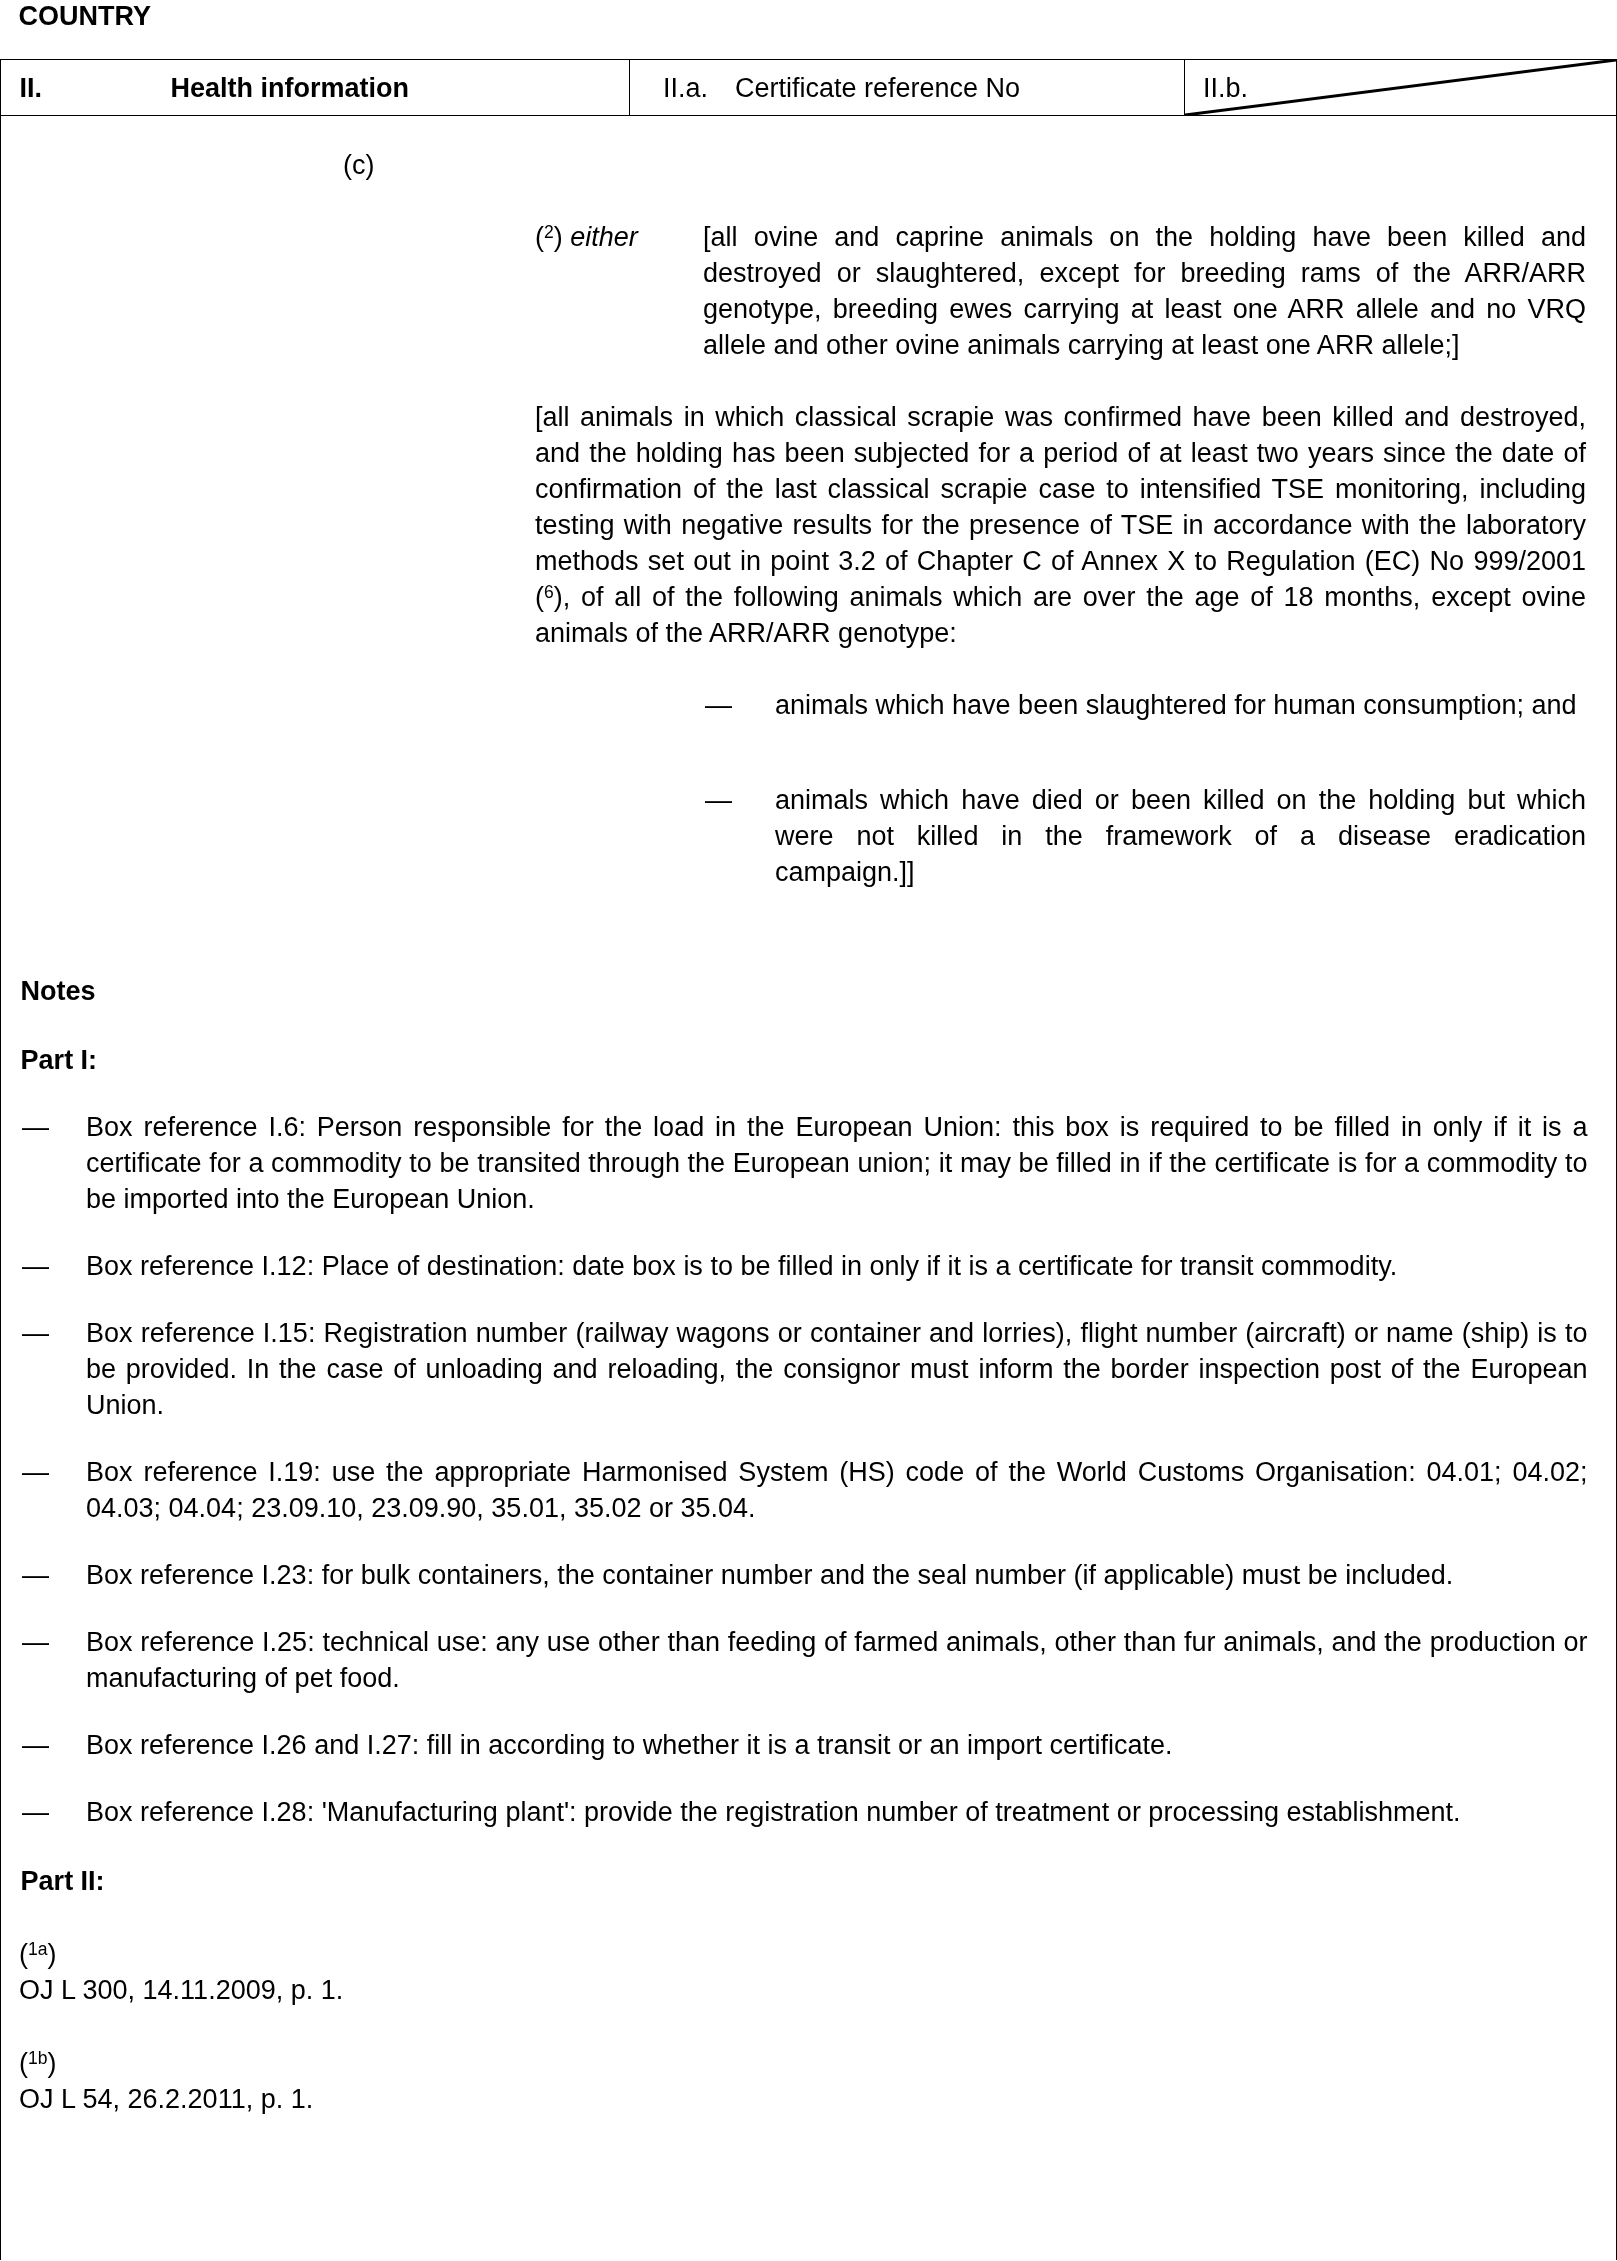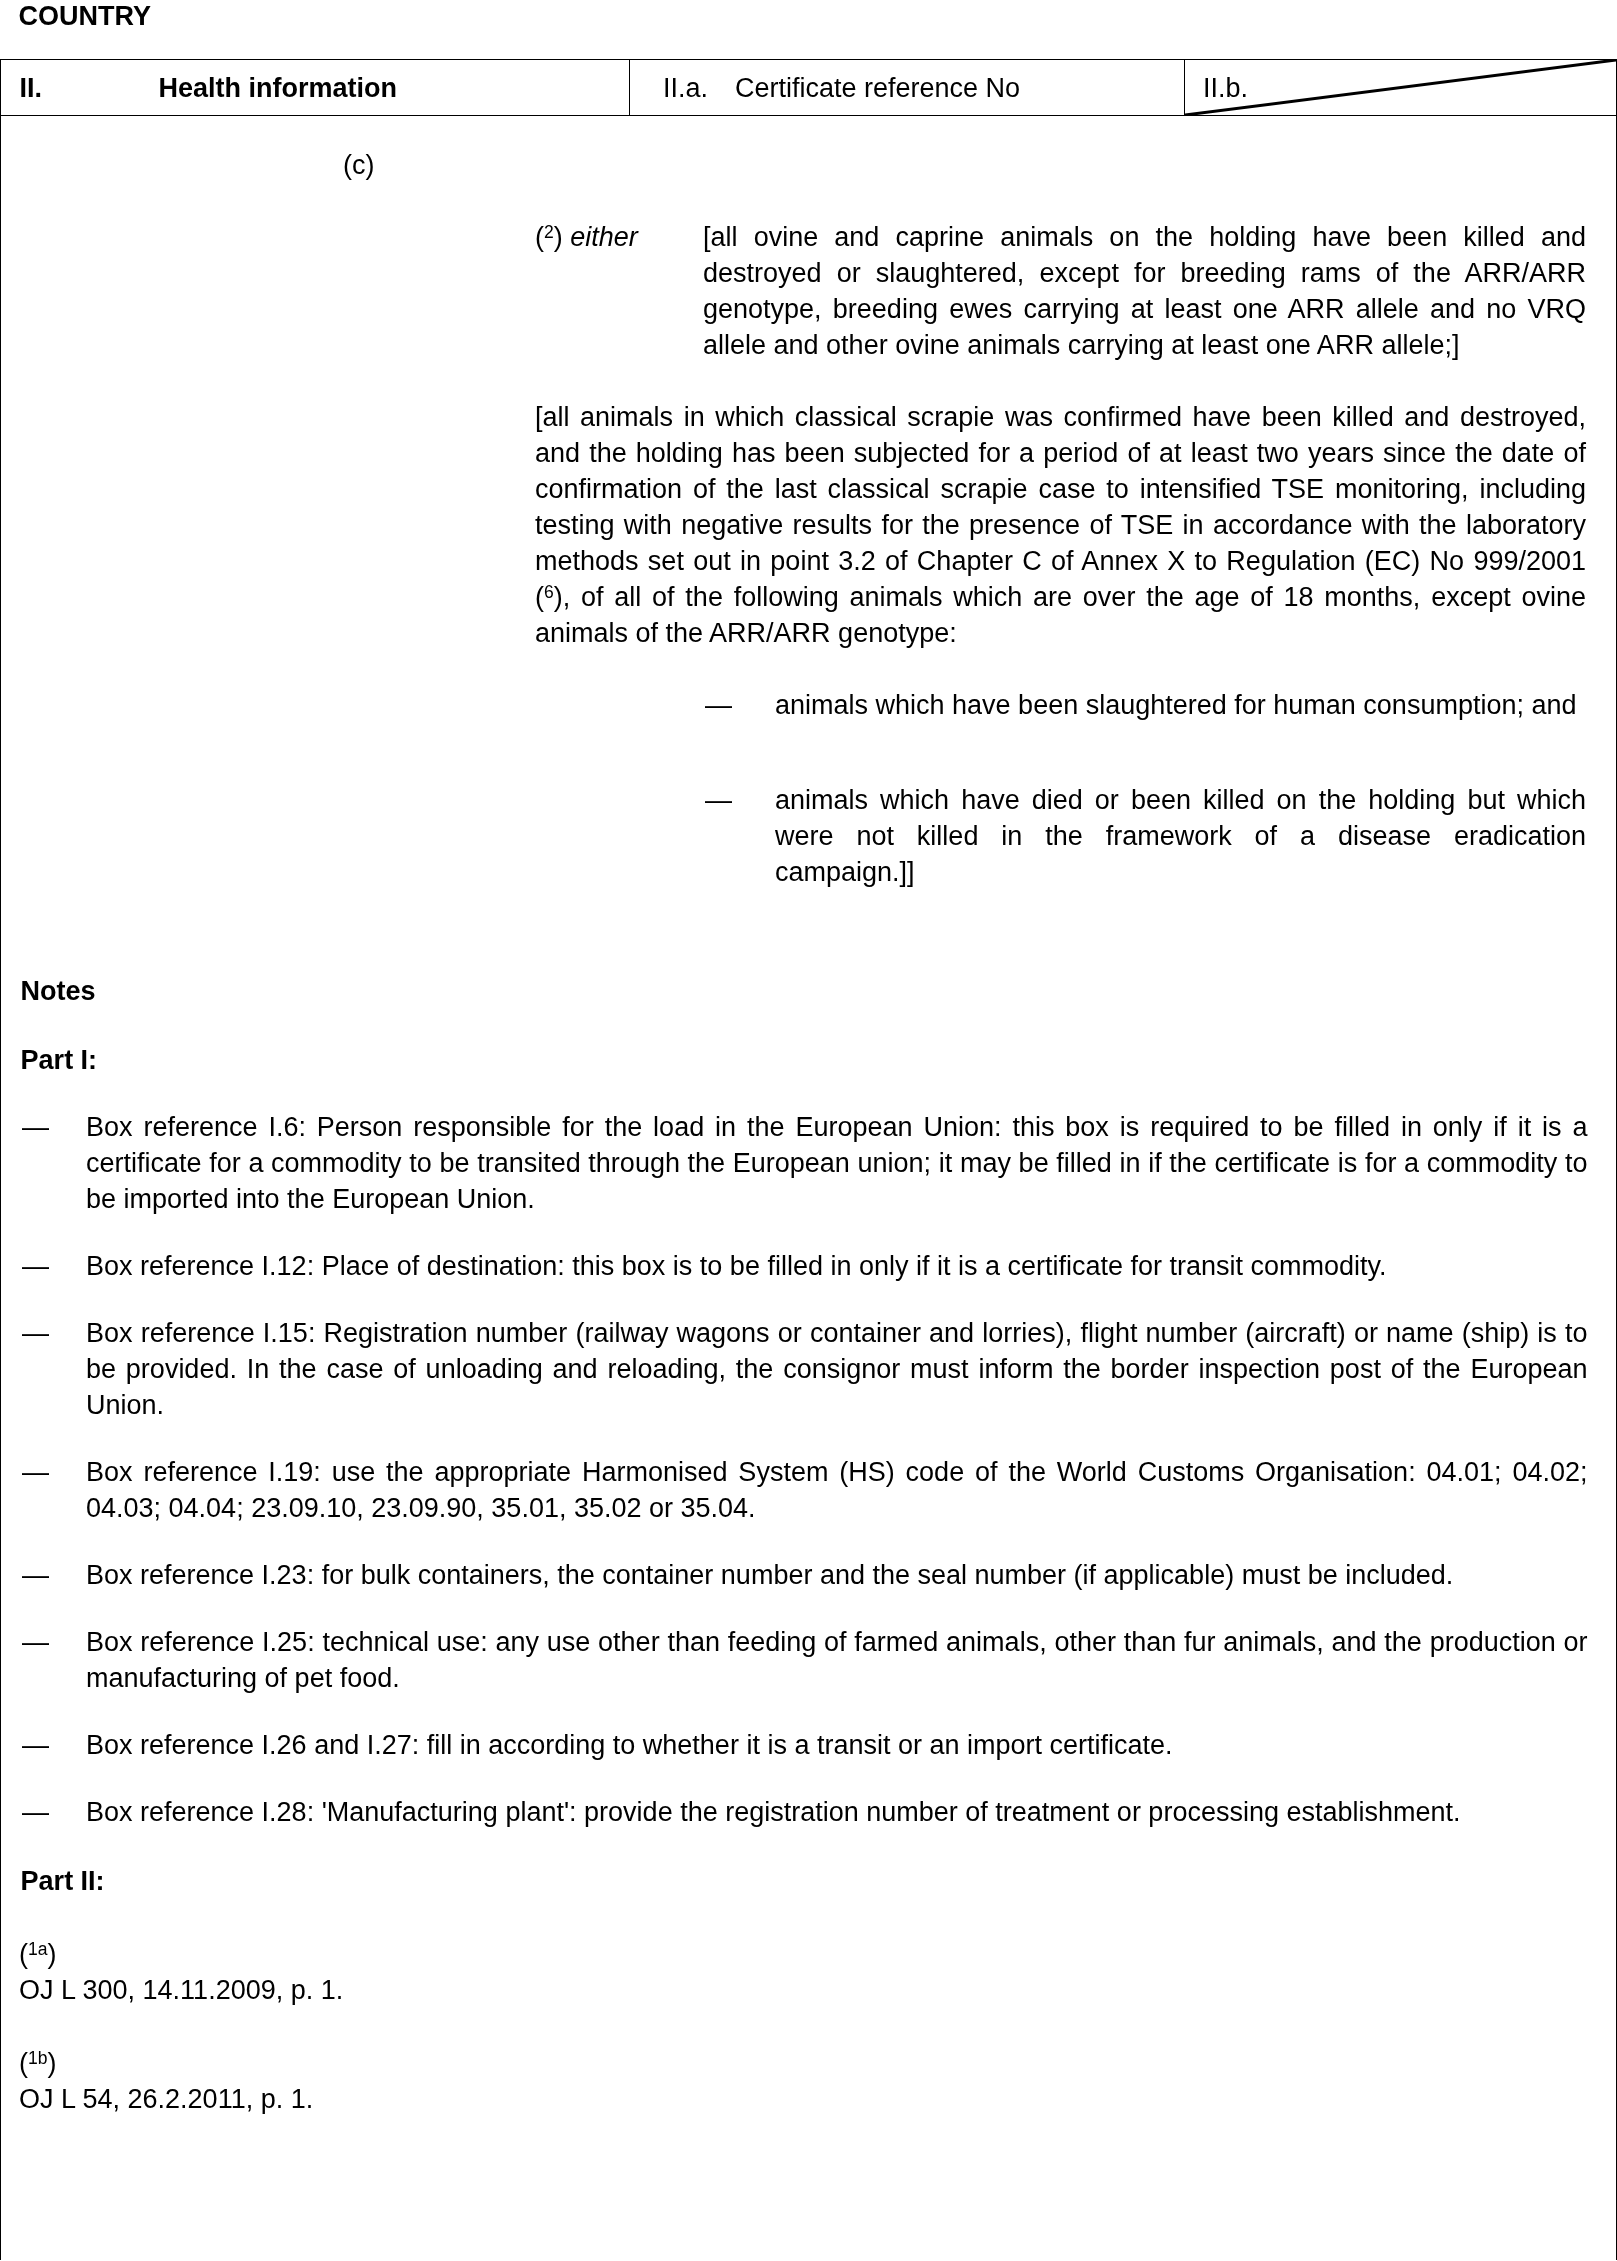--- a/index.html
+++ b/index.html
@@ -27,21 +27,21 @@
   }
   .hrow {
     display: flex;
     border-top: 1.8px solid #000;
     border-bottom: 1.8px solid #000;
     height: 57px;
     box-sizing: border-box;
     align-items: stretch;
   }
   .hcell { display: flex; align-items: center; box-sizing: border-box; }
-  .hcell-1 { width: 628px; }
+  .hcell-1 { width: 628px; gap: 12px; }
   .hc1-num { margin-left: 18.4px; width: 139px; font-weight: bold; }
   .hc1-label { font-weight: bold; }
   .hcell-2 { width: 555px; border-left: 1.8px solid #000; }
   .hc2-num { margin-left: 33px; width: 72px; }
   .hcell-3 { flex: 1; border-left: 1.8px solid #000; position: relative; }
   .hc3-num { margin-left: 18px; position: relative; z-index: 1; }
   .hcell-3 svg { position: absolute; left: 0; top: 0; width: 100%; height: 100%; }
 
   .just { text-align: justify; text-align-last: left; }
 
@@ -125,21 +125,21 @@
 
   <div class="part-heading">Part I:</div>
 
   <div class="noteitem">
     <span class="dash">—</span>
     <span class="txt just">Box reference I.6: Person responsible for the load in the European Union: this box is required to be filled in only if it is a certificate for a commodity to be transited through the European union; it may be filled in if the certificate is for a commodity to be imported into the European Union.</span>
   </div>
 
   <div class="noteitem">
     <span class="dash">—</span>
-    <span class="txt just">Box reference I.12: Place of destination: this box is to be filled in only if it is a certificate for transit commodity.</span>
+    <span class="txt just">Box reference I.12: Place of destination: date box is to be filled in only if it is a certificate for transit commodity.</span>
   </div>
 
   <div class="noteitem">
     <span class="dash">—</span>
     <span class="txt just">Box reference I.15: Registration number (railway wagons or container and lorries), flight number (aircraft) or name (ship) is to be provided. In the case of unloading and reloading, the consignor must inform the border inspection post of the European Union.</span>
   </div>
 
   <div class="noteitem">
     <span class="dash">—</span>
     <span class="txt just">Box reference I.19: use the appropriate Harmonised System (HS) code of the World Customs Organisation: 04.01; 04.02; 04.03; 04.04; 23.09.10, 23.09.90, 35.01, 35.02 or 35.04.</span>

